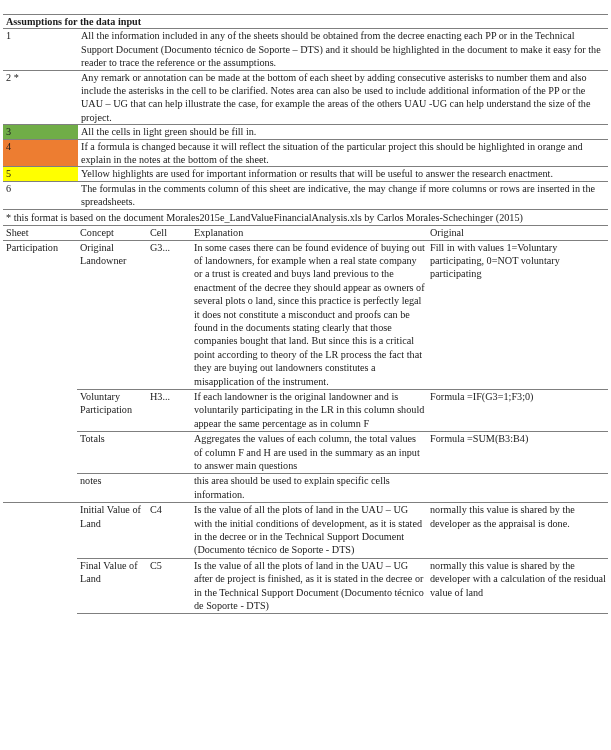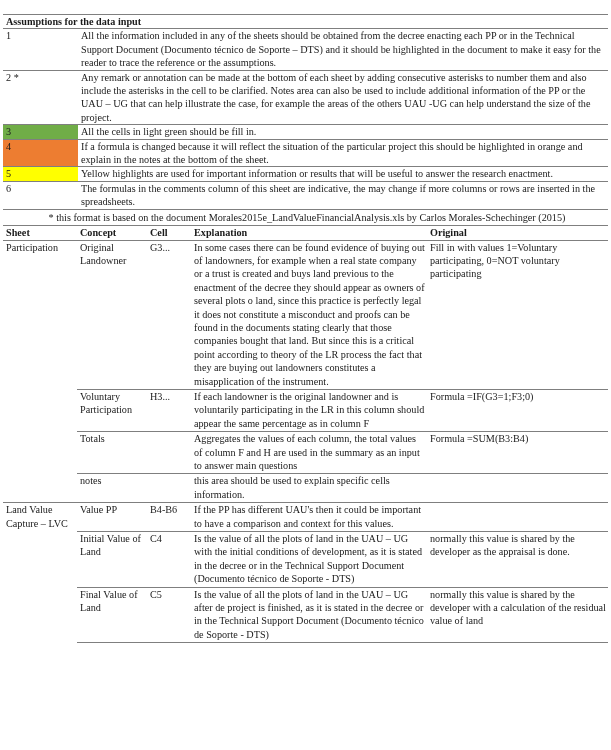--- a/index.html
+++ b/index.html
@@ -11,24 +11,24 @@
   .page { position: relative; padding: 14px 2px 0 3px; }
   table { border-collapse: collapse; width: 605px; table-layout: fixed; }
   td, th { vertical-align: top; padding: 0 0 0 3px; text-align: left; font-weight: normal; }
   .top-table tr { border-bottom: 1.5px solid #7f7f7f; }
   .top-table tr.first { border-top: 1.5px solid #7f7f7f; }
   .top-table .hdr td { font-weight: bold; }
   .top-table td.num { width: 72px; }
   .green { background: #70ad47; }
   .orange { background: #ed7d31; }
   .yellow { background: #ffff00; }
-  .footnote { padding: 1px 0 1px 3px; width: 602px; text-align: center; }
+  .footnote { padding: 1px 0 1px 3px; width: 602px; }
   .main-table { border-top: 1.5px solid #7f7f7f; }
   .main-table thead tr { border-bottom: 1.5px solid #7f7f7f; }
-  .main-table thead th { font-weight: bold; }
+  .main-table thead th { font-weight: normal; }
   .main-table tbody td.c-concept, .main-table tbody td.c-cell,
   .main-table tbody td.c-expl, .main-table tbody td.c-comm { border-bottom: 1.5px solid #7f7f7f; }
   .main-table tbody tr.group-end td { border-bottom: 1.5px solid #7f7f7f; }
   .main-table tbody td.c-sheet { border-bottom: none; margin-top: 39px; }
   .main-table tbody tr.group-end td.c-sheet { border-bottom: 1.5px solid #7f7f7f; }
   .col-sheet { width: 74px; }
   .col-concept { width: 70px; }
   .col-cell { width: 44px; }
   .col-expl { width: 236px; }
   .col-comm { width: 181px; }
@@ -117,27 +117,20 @@
         <td class="c-comm">Formula =SUM(B3:B4)</td>
       </tr>
       <tr class="group-end">
         <td class="c-sheet"></td>
         <td class="c-concept">notes</td>
         <td class="c-cell"></td>
         <td class="c-expl">this area should be used to explain specific cells information.</td>
         <td class="c-comm"></td>
       </tr>
       <tr>
-        <td class="c-sheet">Land Value Capture – LVC</td>
-        <td class="c-concept">Value PP</td>
-        <td class="c-cell">B4-B6</td>
-        <td class="c-expl">If the PP has different UAU's then it could be important to have a comparison and context for this values.</td>
-        <td class="c-comm"></td>
-      </tr>
-      <tr>
         <td class="c-sheet"></td>
         <td class="c-concept">Initial Value of Land</td>
         <td class="c-cell">C4</td>
         <td class="c-expl">Is the value of all the plots of land in the UAU – UG with the initial conditions of development, as it is stated in the decree or in the Technical Support Document (Documento técnico de Soporte - DTS)</td>
         <td class="c-comm">normally this value is shared by the developer as the appraisal is done.</td>
       </tr>
       <tr>
         <td class="c-sheet"></td>
         <td class="c-concept">Final Value of Land</td>
         <td class="c-cell">C5</td>

